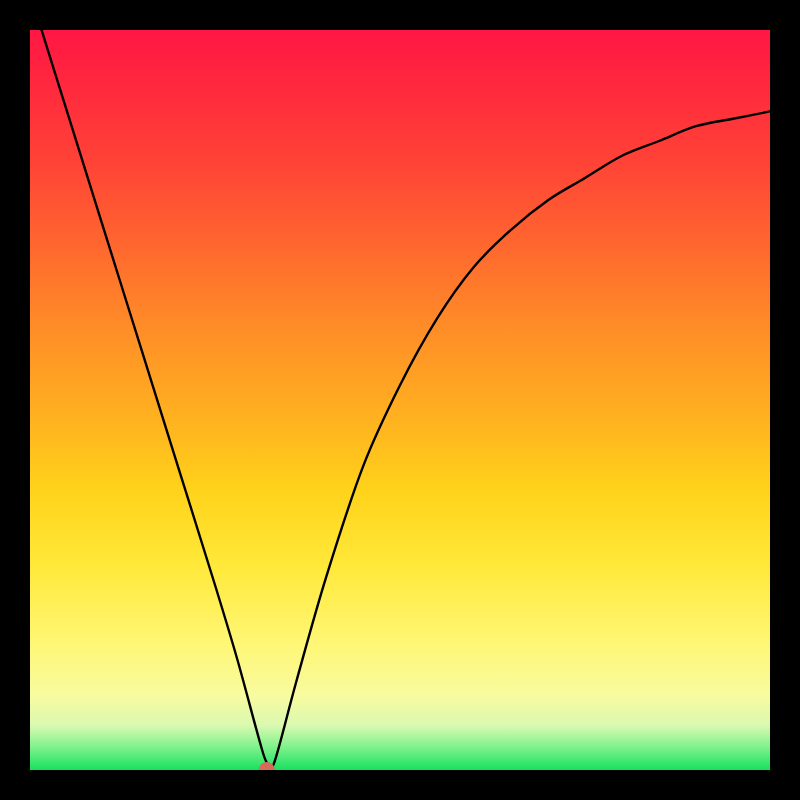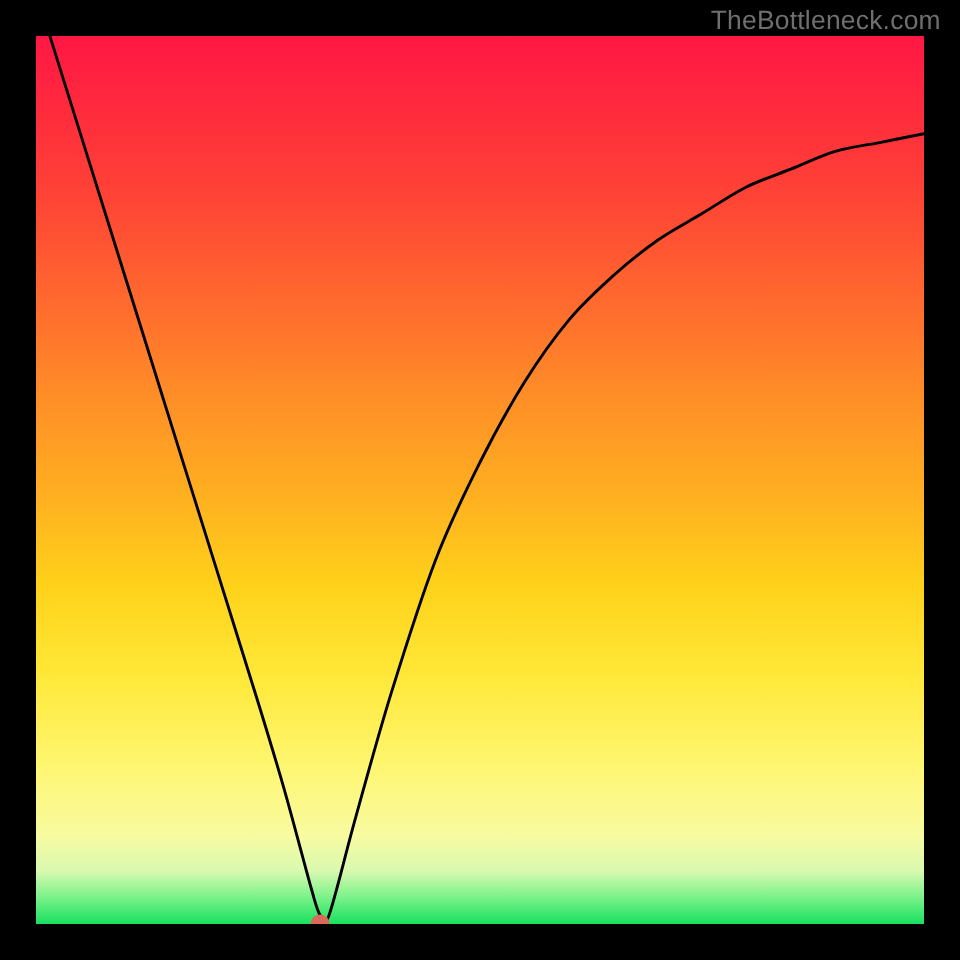--- a/index.html
+++ b/index.html
@@ -55,21 +55,20 @@
     color: #6f6f6f;
     font-size: 22px;
     letter-spacing: 0.2px;
   }
 </style>
 </head>
 <body>
 
 <div class="frame">
 
-  <div class="watermark">TheBottleneck.com</div>
 
   <div class="plot-area">
     <svg class="curve-layer" viewBox="0 0 740 740" preserveAspectRatio="none">
       <path fill="none" stroke="#000000" stroke-width="2.4" stroke-linecap="round" stroke-linejoin="round" d="M 0.00 -37.00 C 6.17 -17.27, 24.67 41.93, 37.00 81.40 C 49.33 120.87, 61.67 160.33, 74.00 199.80 C 86.33 239.27, 98.67 278.73, 111.00 318.20 C 123.33 357.67, 135.67 397.13, 148.00 436.60 C 160.33 476.07, 175.13 522.93, 185.00 555.00 C 194.87 587.07, 199.80 603.10, 207.20 629.00 C 214.60 654.90, 224.47 693.13, 229.40 710.40 C 234.33 727.67, 234.33 728.90, 236.80 732.60 C 239.27 736.30, 239.27 746.17, 244.20 732.60 C 249.13 719.03, 257.77 682.03, 266.40 651.20 C 275.03 620.37, 284.90 583.37, 296.00 547.60 C 307.10 511.83, 320.67 468.67, 333.00 436.60 C 345.33 404.53, 357.67 379.87, 370.00 355.20 C 382.33 330.53, 394.67 308.33, 407.00 288.60 C 419.33 268.87, 431.67 251.60, 444.00 236.80 C 456.33 222.00, 468.67 210.90, 481.00 199.80 C 493.33 188.70, 505.67 178.83, 518.00 170.20 C 530.33 161.57, 542.67 155.40, 555.00 148.00 C 567.33 140.60, 579.67 131.97, 592.00 125.80 C 604.33 119.63, 616.67 115.93, 629.00 111.00 C 641.33 106.07, 653.67 99.90, 666.00 96.20 C 678.33 92.50, 690.67 91.27, 703.00 88.80 C 715.33 86.33, 733.83 82.63, 740.00 81.40"></path>
       <circle fill="#d86a5a" cx="236.80" cy="740.00" r="8"></circle>
     </svg>
   </div>
 
 </div>
 

